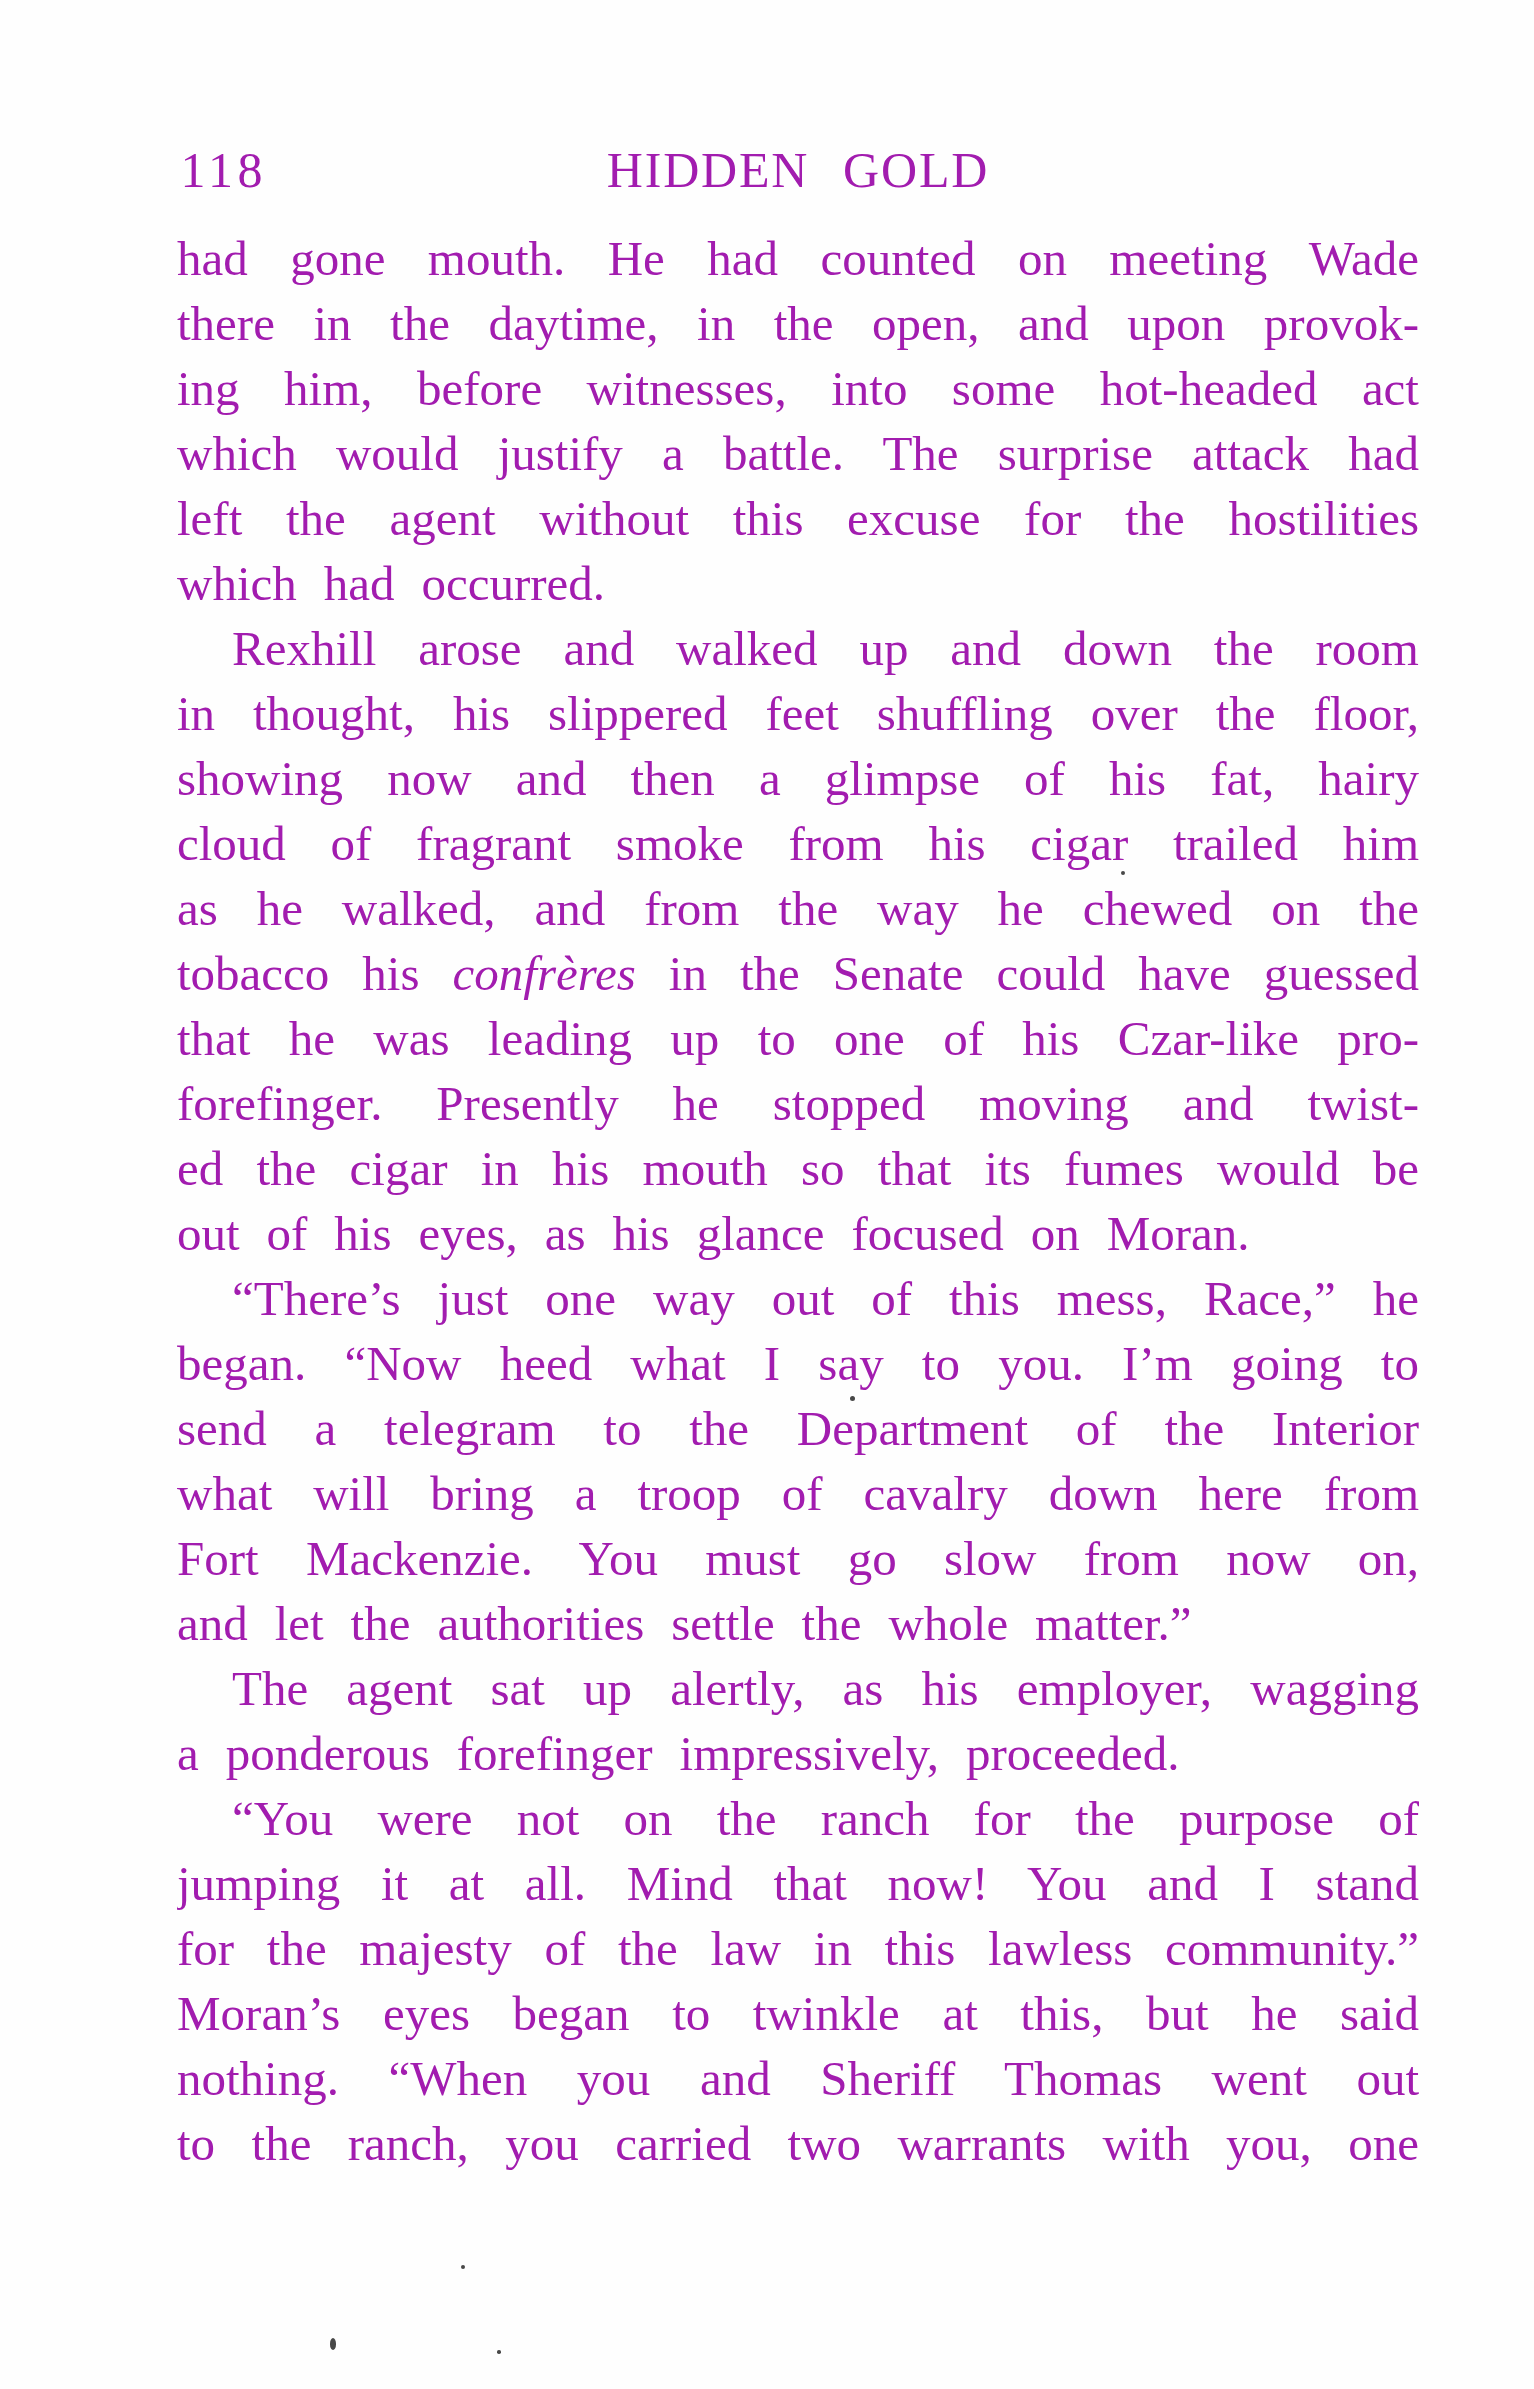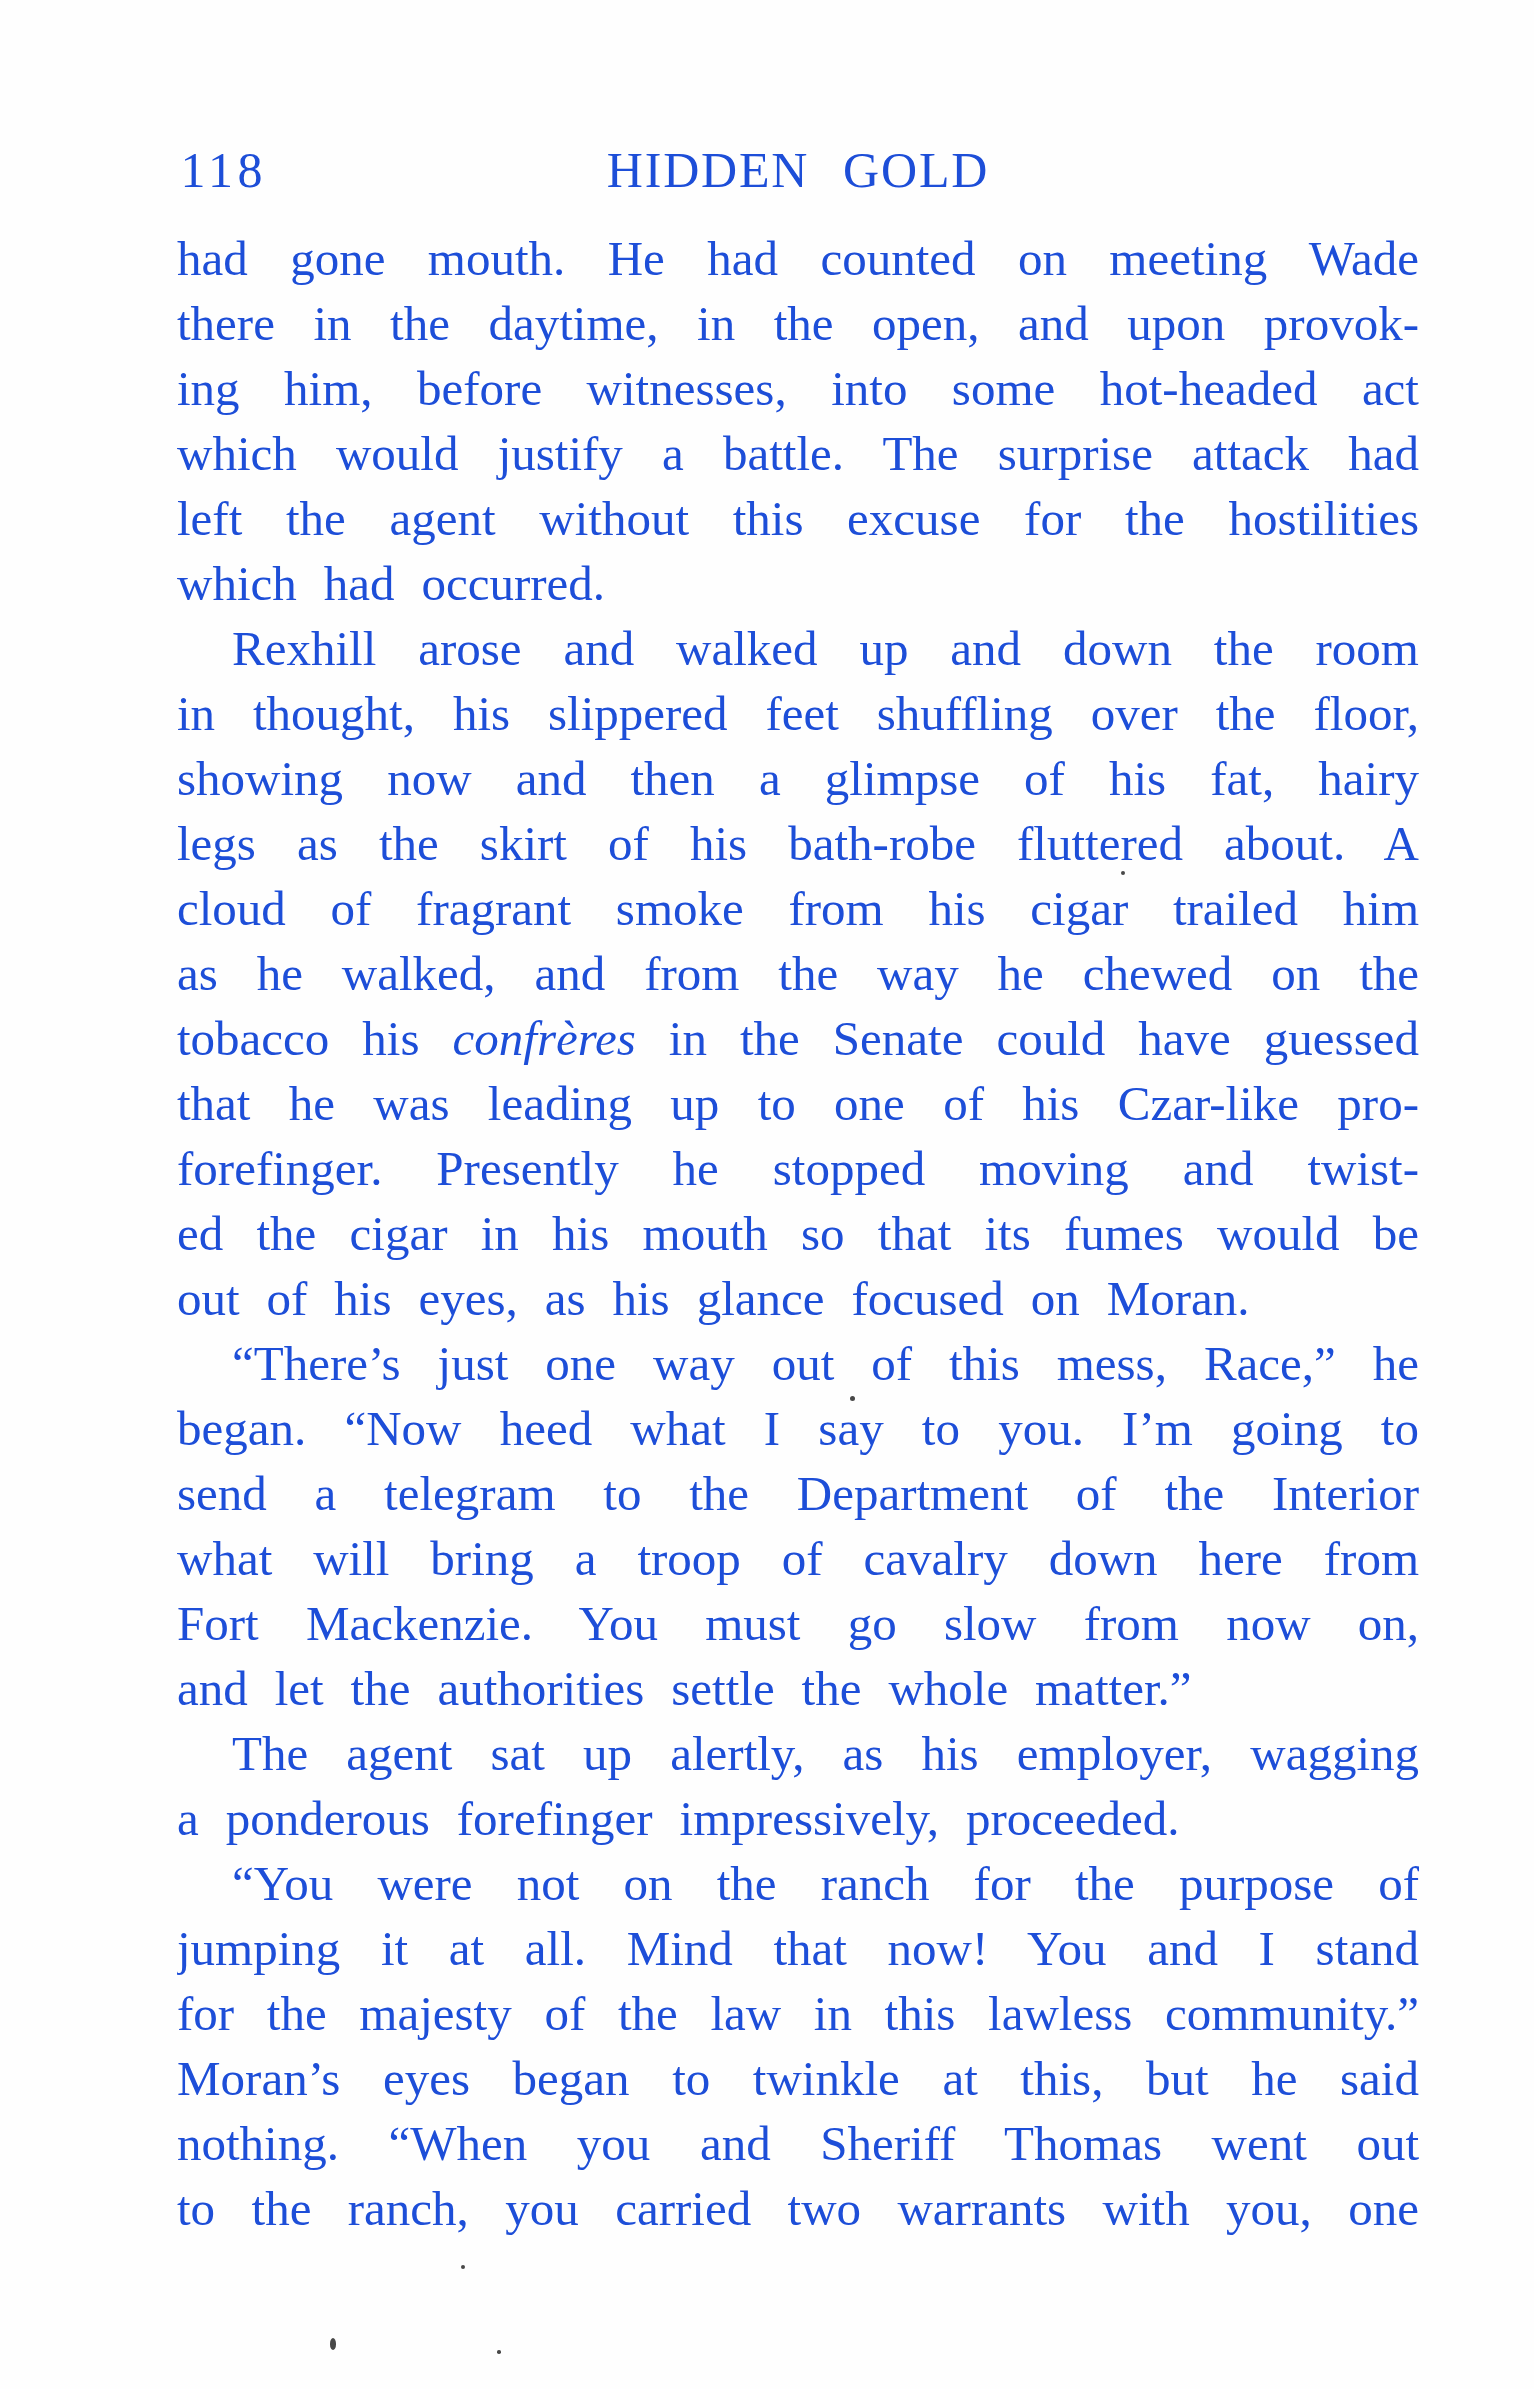--- a/index.html
+++ b/index.html
@@ -75,38 +75,37 @@
   .speck {
     position: absolute;
     background: #1a1a1a;
     border-radius: 50%;
     opacity: 0.8;
   }
 </style>
 </head>
 <body>
 
-<div class="page" style="background: rgb(254, 254, 254); color: #1d4ed8;">
+<div class="page" style="background: rgb(254, 254, 254); color: #a21caf;">
 
   <header class="running-head">
     <span class="folio">118</span>
     <span class="title">HIDDEN GOLD</span>
   </header>
 
   <main class="text-block">
       <div class="line"><span>had gone mouth. He had counted on meeting Wade</span></div>
       <div class="line"><span>there in the daytime, in the open, and upon provok-</span></div>
       <div class="line"><span>ing him, before witnesses, into some hot-headed act</span></div>
       <div class="line"><span>which would justify a battle. The surprise attack had</span></div>
       <div class="line"><span>left the agent without this excuse for the hostilities</span></div>
       <div class="line para-end"><span>which had occurred.</span></div>
       <div class="line indent"><span>Rexhill arose and walked up and down the room</span></div>
       <div class="line"><span>in thought, his slippered feet shuffling over the floor,</span></div>
       <div class="line"><span>showing now and then a glimpse of his fat, hairy</span></div>
-      <div class="line"><span>legs as the skirt of his bath-robe fluttered about. A</span></div>
       <div class="line"><span>cloud of fragrant smoke from his cigar trailed him</span></div>
       <div class="line"><span>as he walked, and from the way he chewed on the</span></div>
       <div class="line"><span>tobacco his </span><span class="italic">confrères</span><span> in the Senate could have guessed</span></div>
       <div class="line"><span>that he was leading up to one of his Czar-like pro-</span></div>
       <div class="line"><span>forefinger. Presently he stopped moving and twist-</span></div>
       <div class="line"><span>ed the cigar in his mouth so that its fumes would be</span></div>
       <div class="line para-end"><span>out of his eyes, as his glance focused on Moran.</span></div>
       <div class="line indent"><span>“There’s just one way out of this mess, Race,” he</span></div>
       <div class="line"><span>began. “Now heed what I say to you. I’m going to</span></div>
       <div class="line"><span>send a telegram to the Department of the Interior</span></div>

